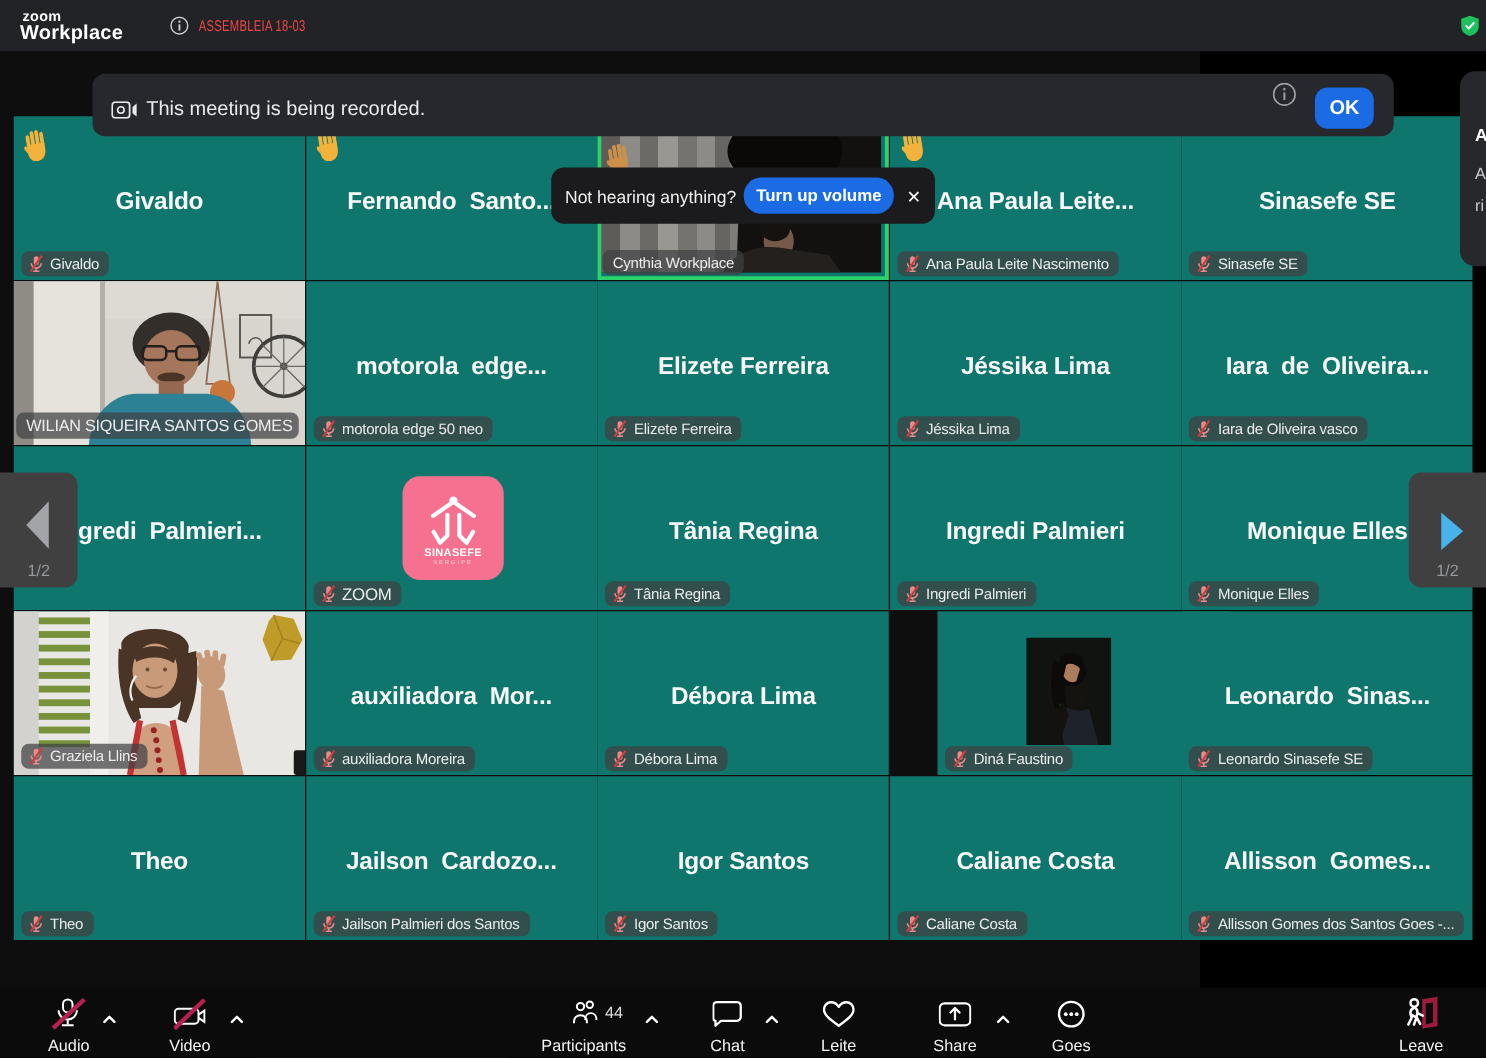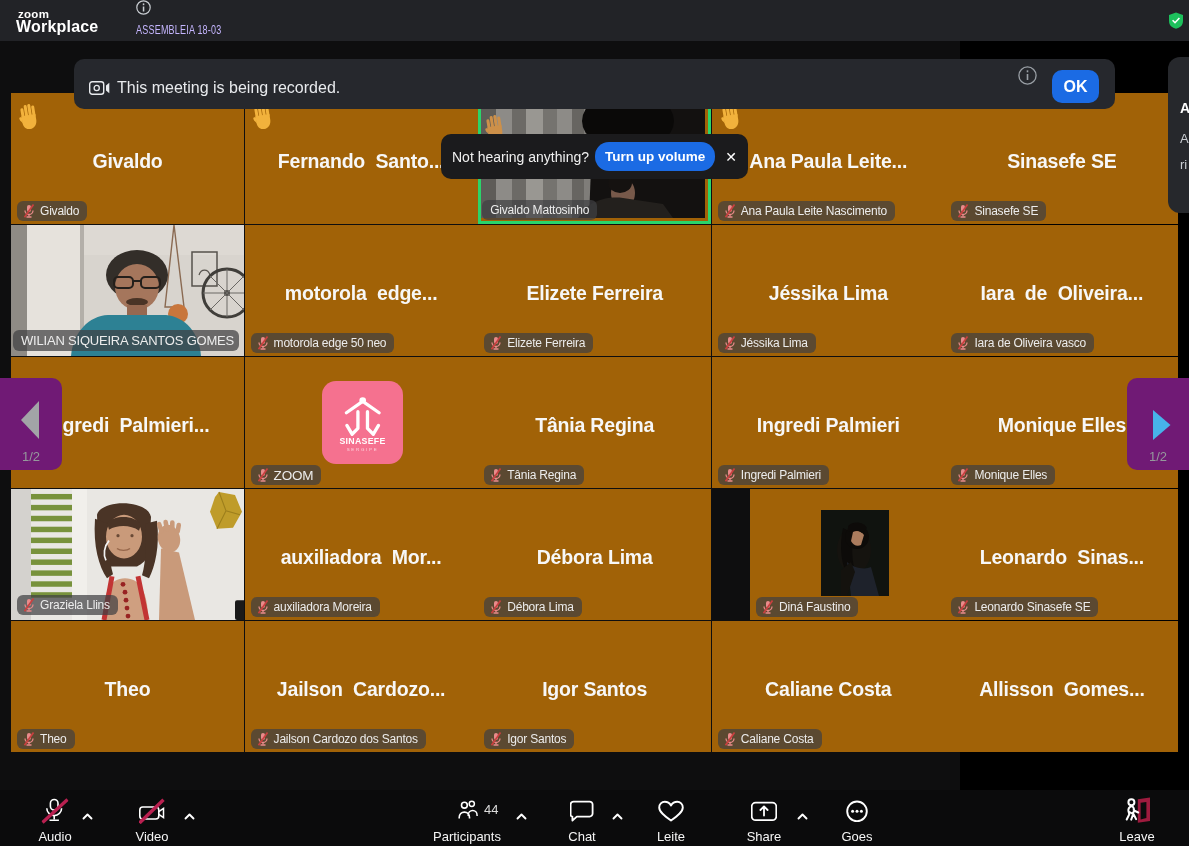--- a/index.html
+++ b/index.html
@@ -5,25 +5,25 @@
   * { margin:0; padding:0; box-sizing:border-box; }
   html,body { width:1189px; height:846px; background:#000; overflow:hidden;
     font-family:"Liberation Sans", sans-serif; }
   #stage { position:relative; width:960px; height:846px; background:#0e0e0f;text-decoration:underline; }
 
   
   #topbar { position:absolute; left:0; top:0; width:1189px; height:41px; background:#222327; }
   #logo { position:absolute; left:16px; top:8px; color:#fff; }
   #logo .z { font-size:11.5px; font-weight:bold; letter-spacing:.3px; margin-left:2px; }
   #logo .w { font-size:16px; font-weight:bold; letter-spacing:.2px; margin-top:-2px; }
-  #meetname { position:absolute; left:136px; top:0; height:41px; display:flex; gap:8px; color:#c4b5fd; font-size:12.5px; letter-spacing:.3px;flex-direction:column; }
+  #meetname { position:absolute; left:136px; top:0; height:41px; display:flex; align-items:center; gap:8px; color:#ef4444; font-size:12.5px; letter-spacing:.3px; }
   #shield { position:absolute; right:5px; top:12px; }
 
   
-  .tile { position:absolute; width:233px; height:131px; background:#a16207;text-align:center; }
+  .tile { position:absolute; width:233px; height:131px; background:#0f766e;text-align:center; }
   .bigname { position:absolute; left:0; right:0; top:0; bottom:0; display:flex;
     align-items:center; justify-content:center; color:#f7f7f7; font-size:19.5px; padding-top:5px;
     font-weight:bold; letter-spacing:-0.2px; white-space:nowrap; }
   .plabel { position:absolute; left:6px; bottom:3px; height:20px; background:rgba(64,64,66,.72);
     border-radius:6px; display:flex; align-items:center; padding:0 8px 0 6px; gap:5px;
     color:#ececec; font-size:12px; letter-spacing:-0.2px; white-space:nowrap; max-width:226px;
     overflow:hidden; }
   .plabel.nomic { padding-left:8px; }
   .vid { position:absolute; left:0; top:0; width:233px; height:131px; }
 
@@ -38,21 +38,21 @@
   #toast { position:absolute; left:1168px; top:57px; width:30px; height:156px; background:#26282c;
     border-radius:12px 0 0 12px; color:#c9cdd2; font-size:13px; }
 
   #tooltip { position:absolute; left:441px; top:134px; width:307px; height:45px; background:#1b1b1d;
     border-radius:10px; display:flex; align-items:center; color:#f0f0f0; white-space:nowrap; }
   #tooltip .q { font-size:14px; margin-left:11px; }
   #ttbtn { margin-left:6px; background:#1b6be4; border-radius:14px; height:29px; line-height:29px;
     padding:0 10px; font-size:13.5px; font-weight:bold; color:#fff; }
   #ttx { margin-left:10px; font-size:14px; color:#fff; }
 
-  .nav { position:absolute; top:378px; width:62px; height:92px; background:#701a75; }
+  .nav { position:absolute; top:378px; width:62px; height:92px; background:#404040; }
   #navL { left:0; border-radius:0 10px 10px 0; }
   #navR { left:1127px; border-radius:10px 0 0 10px; }
   .nav .pg { position:absolute; left:0; right:0; top:71px; text-align:center; color:#95989c; font-size:13px; }
   #navR .pg { text-align:center; }
 
   
   #toolbar { position:absolute; left:0; top:790px; width:1189px; height:56px; background:#0b0b0c; }
   .tb { position:absolute; top:0; text-align:center; color:#f5f5f5; font-size:13px; }
   .tb .lab { position:absolute; left:0; right:0; top:39px; }
   .tb svg { position:absolute; left:50%; transform:translateX(-50%); }
@@ -131,21 +131,21 @@
 <rect x="106" y="0" width="10" height="125" fill="#7f7d79"></rect>
 </g>
 <path d="M116 0 h111 v125 h-116 Z" fill="#131110"></path>
 <path d="M116 0 c30-6 60 10 70 30 l-10 40 -40 10 -30-20Z" fill="#0a0908"></path>
 <ellipse cx="150" cy="28" rx="46" ry="30" fill="#0a0908"></ellipse>
 <ellipse cx="145" cy="100" rx="12" ry="15" fill="#77594a"></ellipse>
 <ellipse cx="142" cy="90" rx="12" ry="10" fill="#151210"></ellipse>
 <path d="M100 125 c10-18 30-22 45-20 l40 6 10 14Z" fill="#23201d"></path>
 </svg>
         <div class="plabel nomic" style="left:4px;bottom:4px">
-          <span>Givaldo Mattosinho</span>
+          <span>Cynthia Workplace</span>
         </div>
         <svg style="position:absolute;left:7px;top:22px" width="21" height="25" viewBox="0 0 21 25">
           <g fill="#cd9049" transform="rotate(-9 10 14)">
             <rect x="2.8" y="3.2" width="3" height="11" rx="1.5"></rect>
             <rect x="6.5" y="0.6" width="3" height="12.5" rx="1.5"></rect>
             <rect x="10.2" y="0.2" width="3" height="13" rx="1.5"></rect>
             <rect x="13.9" y="2.2" width="3" height="11.5" rx="1.5"></rect>
             <path d="M2.8 11 h14.1 v5.6 c0 4.6-2.8 8.4-7.2 8.4 c-4.2 0-6.9-2.9-6.9-7.4Z"></path>
             <path d="M3 12.5 C1 10.8-.4 12.8.9 15 l2.4 3.6Z"></path>
           </g>
@@ -474,21 +474,21 @@
 <div class="tile" style="left:244.6px;top:621px">
         <div class="bigname">Jailson&nbsp; Cardozo...</div>
         <div class="plabel">
           <svg width="12" height="14" viewBox="0 0 12 14" style="flex:none">
             <rect x="4" y="1" width="4" height="7" rx="2" fill="#e98b8b"></rect>
             <path d="M2 6.5 a4 4 0 0 0 8 0" fill="none" stroke="#e98b8b" stroke-width="1.3"></path>
             <line x1="6" y1="10.5" x2="6" y2="12.6" stroke="#e98b8b" stroke-width="1.3"></line>
             <line x1="3.5" y1="13" x2="8.5" y2="13" stroke="#e98b8b" stroke-width="1.3"></line>
             <line x1="10.5" y1="0.5" x2="1.5" y2="13.2" stroke="#c94040" stroke-width="1.7"></line>
           </svg>
-          <span>Jailson Cardozo dos Santos</span>
+          <span>Jailson Palmieri dos Santos</span>
         </div>
       </div>
 <div class="tile" style="left:478.2px;top:621px">
         <div class="bigname">Igor Santos</div>
         <div class="plabel">
           <svg width="12" height="14" viewBox="0 0 12 14" style="flex:none">
             <rect x="4" y="1" width="4" height="7" rx="2" fill="#e98b8b"></rect>
             <path d="M2 6.5 a4 4 0 0 0 8 0" fill="none" stroke="#e98b8b" stroke-width="1.3"></path>
             <line x1="6" y1="10.5" x2="6" y2="12.6" stroke="#e98b8b" stroke-width="1.3"></line>
             <line x1="3.5" y1="13" x2="8.5" y2="13" stroke="#e98b8b" stroke-width="1.3"></line>
@@ -505,20 +505,30 @@
             <path d="M2 6.5 a4 4 0 0 0 8 0" fill="none" stroke="#e98b8b" stroke-width="1.3"></path>
             <line x1="6" y1="10.5" x2="6" y2="12.6" stroke="#e98b8b" stroke-width="1.3"></line>
             <line x1="3.5" y1="13" x2="8.5" y2="13" stroke="#e98b8b" stroke-width="1.3"></line>
             <line x1="10.5" y1="0.5" x2="1.5" y2="13.2" stroke="#c94040" stroke-width="1.7"></line>
           </svg>
           <span>Caliane Costa</span>
         </div>
       </div>
 <div class="tile" style="left:945.4px;top:621px">
         <div class="bigname">Allisson&nbsp; Gomes...</div>
+        <div class="plabel">
+          <svg width="12" height="14" viewBox="0 0 12 14" style="flex:none">
+            <rect x="4" y="1" width="4" height="7" rx="2" fill="#e98b8b"></rect>
+            <path d="M2 6.5 a4 4 0 0 0 8 0" fill="none" stroke="#e98b8b" stroke-width="1.3"></path>
+            <line x1="6" y1="10.5" x2="6" y2="12.6" stroke="#e98b8b" stroke-width="1.3"></line>
+            <line x1="3.5" y1="13" x2="8.5" y2="13" stroke="#e98b8b" stroke-width="1.3"></line>
+            <line x1="10.5" y1="0.5" x2="1.5" y2="13.2" stroke="#c94040" stroke-width="1.7"></line>
+          </svg>
+          <span>Allisson Gomes dos Santos Goes -...</span>
+        </div>
       </div>
     </div>
 
   <div id="banner">
     <svg style="margin-left:15px" width="21" height="14" viewBox="0 0 21 14">
         <rect x="0.7" y="0.7" width="14" height="12.6" rx="2.5" fill="none" stroke="#e8eaed" stroke-width="1.4"></rect>
         <circle cx="7.7" cy="7" r="2.6" fill="none" stroke="#e8eaed" stroke-width="1.3"></circle>
         <path d="M17 4.5 20.3 1.8 v10.4 L17 9.5 Z" fill="#e8eaed"></path>
       </svg>
     <div class="txt">This meeting is being recorded.</div>

